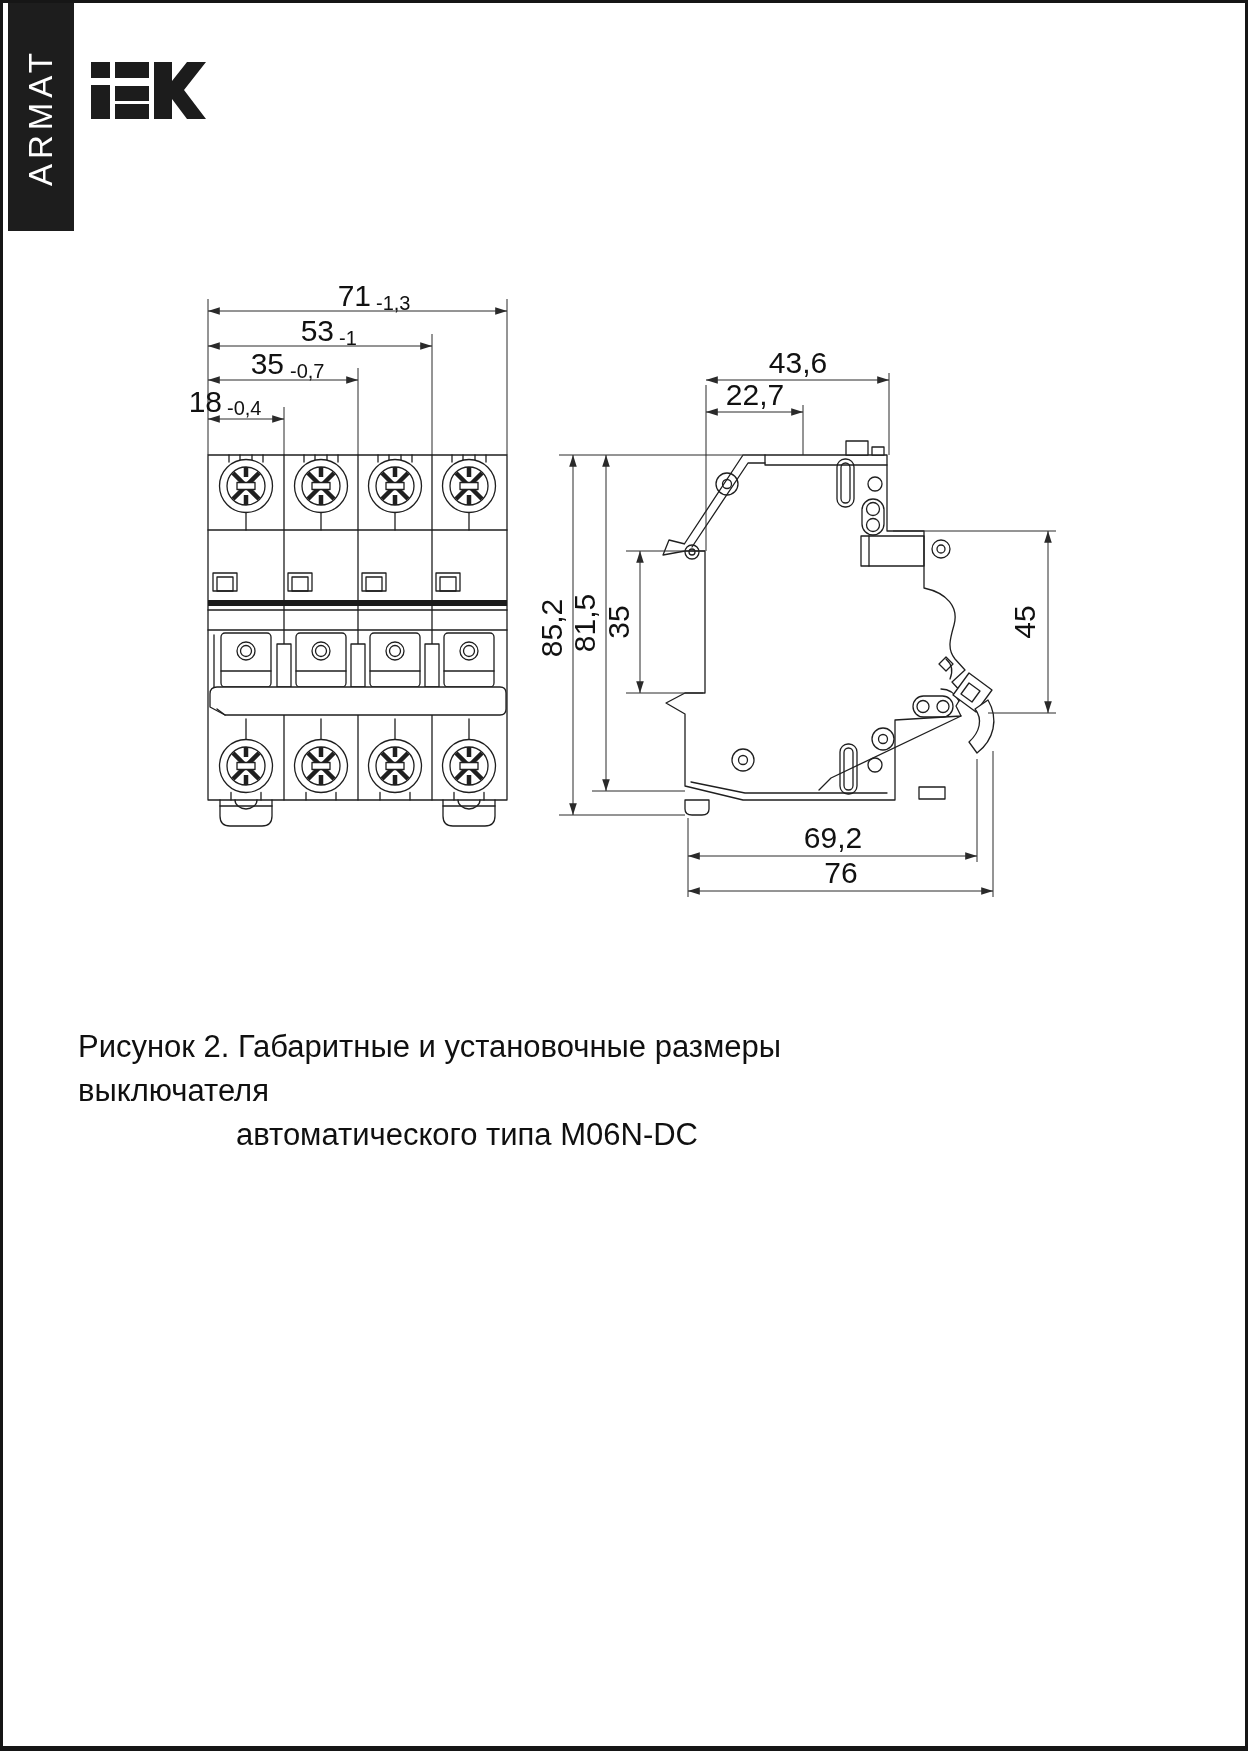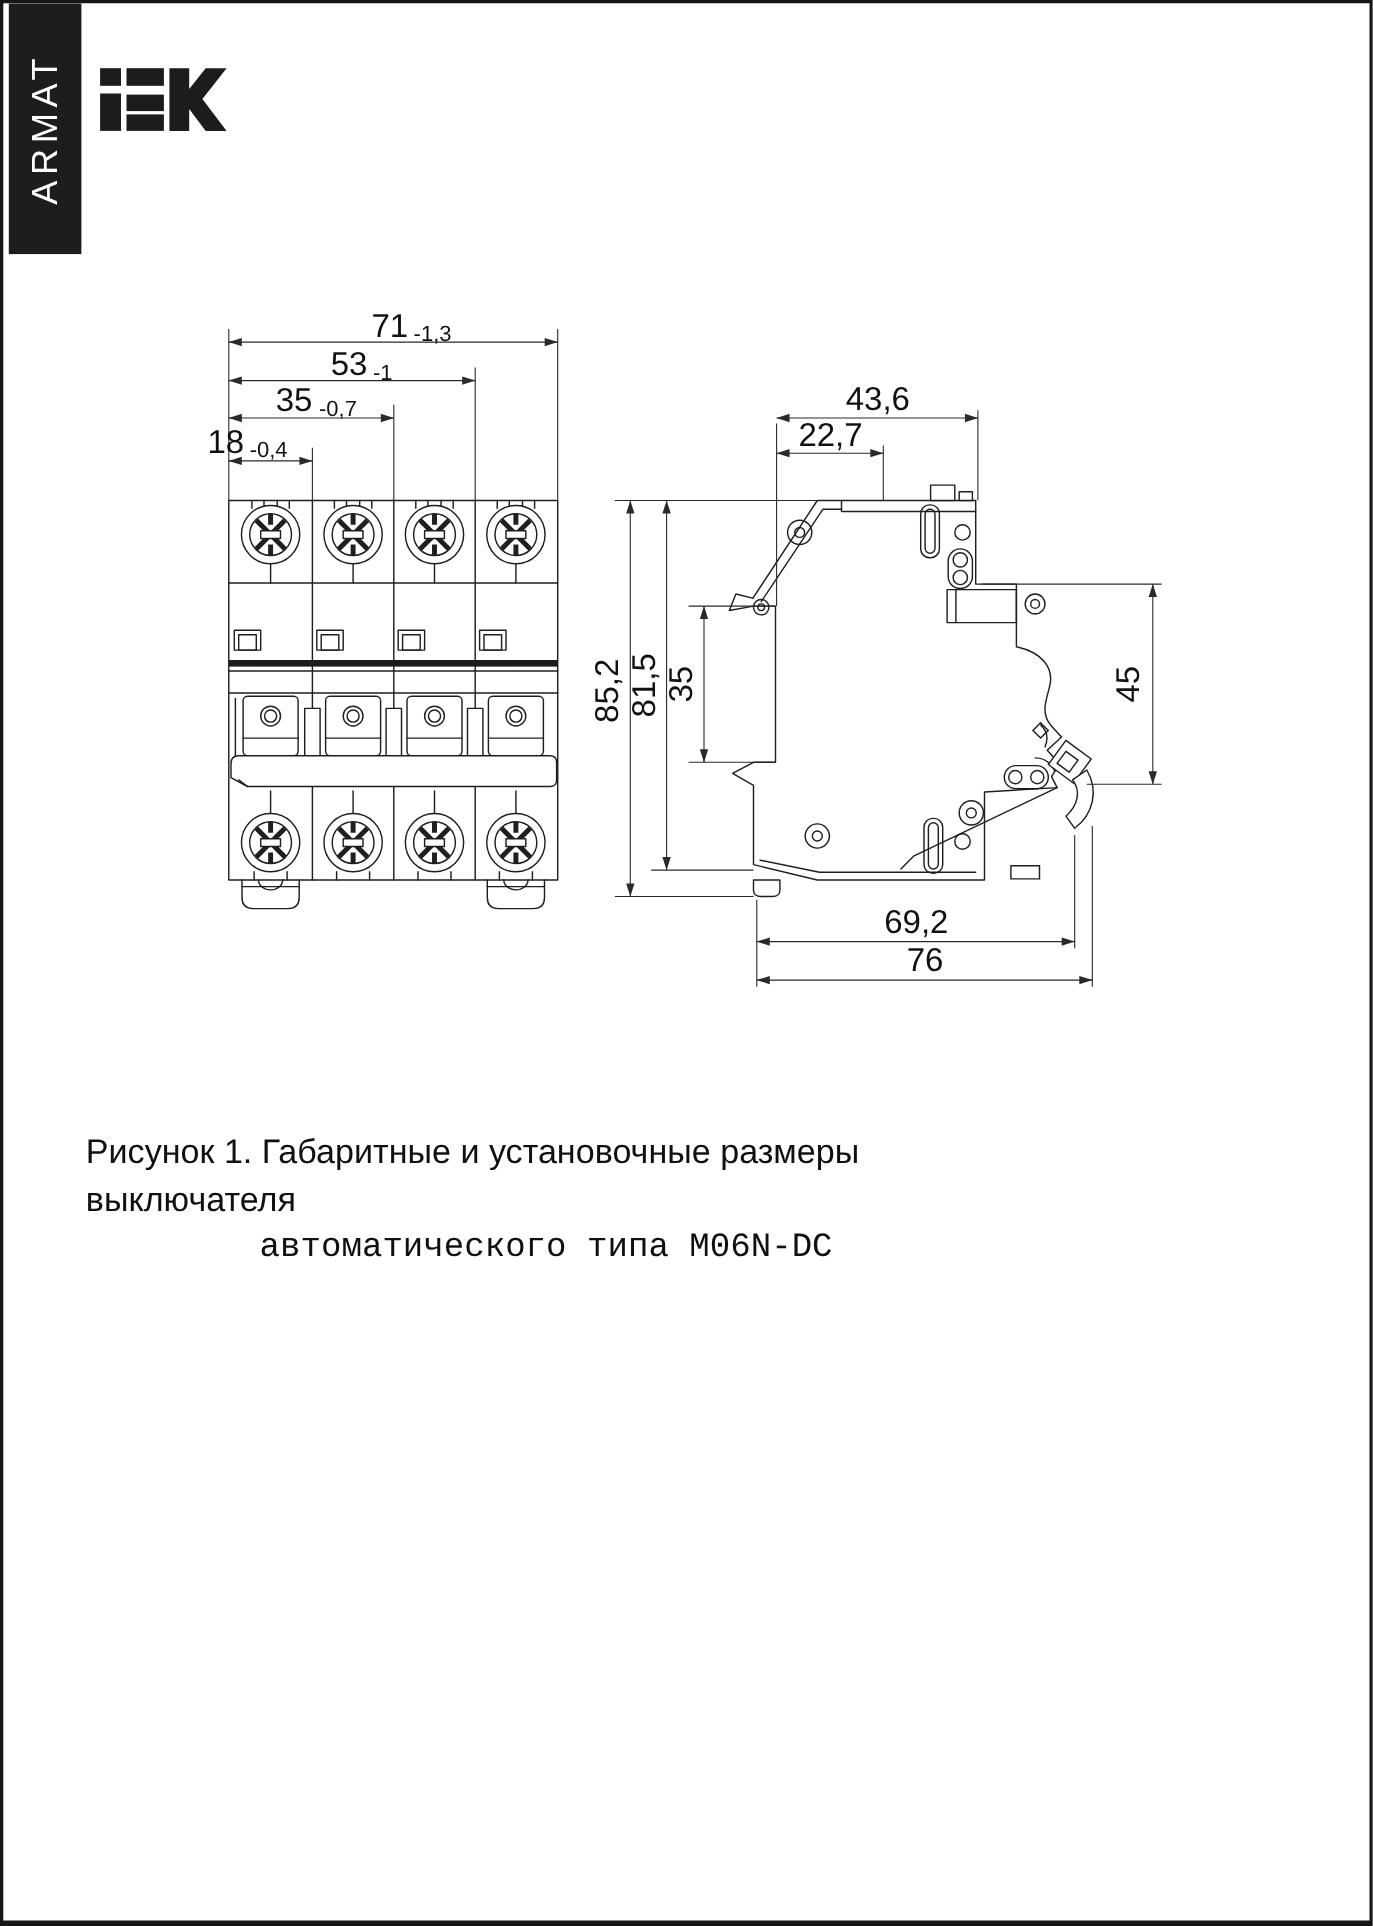--- a/index.html
+++ b/index.html
@@ -24,21 +24,21 @@
   .spoke{stroke:#1f1f1f;stroke-width:4.5;fill:none;stroke-linecap:butt;}
   .band{fill:#1b1b1b;stroke:none;}
   .d{stroke:#2a2a2a;stroke-width:1;fill:none;}
   .arrf{fill:#2a2a2a;}
   .t{font-family:"Liberation Sans",sans-serif;font-size:30px;fill:#111;}
   .ts{font-family:"Liberation Sans",sans-serif;font-size:20px;fill:#111;}
   .caption{
     position:absolute;left:75px;top:1022px;width:820px;
     font-size:31px;line-height:44px;color:#101010;
   }
-  .caption .l2{padding-left:158px;font-family:Liberation Mono, monospace;}
+  .caption .l2{padding-left:158px;}
 </style>
 </head>
 <body>
 
 <div class="page">
 
   <div class="armat-block">
     <span class="armat-text">ARMAT</span>
   </div>
 
@@ -216,17 +216,17 @@
 
         <text class="t" x="1032" y="619" text-anchor="middle" transform="rotate(-90 1032 619)">45</text>
 
         <text class="t" x="830" y="845" text-anchor="middle">69,2</text>
         <text class="t" x="838" y="880" text-anchor="middle">76</text>
       </g>
     </g>
   </svg>
 
   <div class="caption">
-    <div class="l1">Рисунок 1. Габаритные и установочные размеры выключателя</div>
+    <div class="l1">Рисунок 2. Габаритные и установочные размеры выключателя</div>
     <div class="l2">автоматического типа M06N-DC</div>
   </div>
 
 </div>
 
 </body></html>

